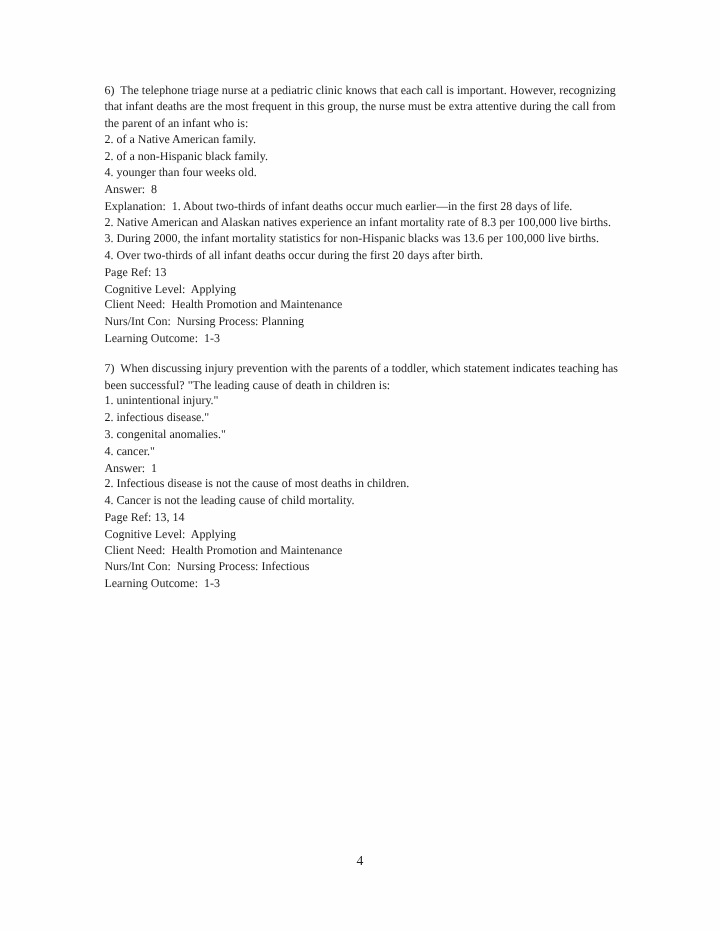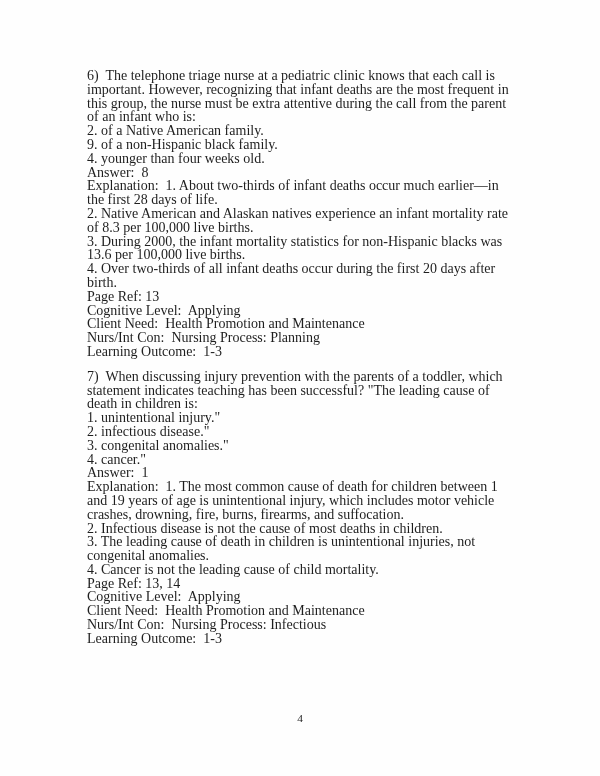--- a/index.html
+++ b/index.html
@@ -12,21 +12,21 @@
     background: #fefefe;
     font-family: "Liberation Serif", "DejaVu Serif", serif;
     color: #1e1e1e;
     overflow: hidden;
   }
   .doc-content {
     position: absolute;
     left: 87px;
     top: 69px;
     width: 432px;
-    font-size: 14px;
+    font-size: 10px;
     line-height: 13.8px;
   }
   .question-block + .question-block {
     margin-top: 11px;
   }
   .line {
     white-space: pre-wrap; 
   }
   .page-number {
     position: absolute;
@@ -39,44 +39,42 @@
   }
 </style>
 </head>
 <body>
 
 <div class="doc-content">
 
   <section class="question-block">
     <p class="line">6)  The telephone triage nurse at a pediatric clinic knows that each call is important. However, recognizing that infant deaths are the most frequent in this group, the nurse must be extra attentive during the call from the parent of an infant who is:</p>
     <p class="line">2. of a Native American family.</p>
-    <p class="line">9. of a non-Hispanic black family.</p>
+    <p class="line">2. of a non-Hispanic black family.</p>
     <p class="line">4. younger than four weeks old.</p>
     <p class="line">Answer:  8</p>
     <p class="line">Explanation:  1. About two-thirds of infant deaths occur much earlier—in the first 28 days of life.</p>
     <p class="line">2. Native American and Alaskan natives experience an infant mortality rate of 8.3 per 100,000 live births.</p>
     <p class="line">3. During 2000, the infant mortality statistics for non-Hispanic blacks was 13.6 per 100,000 live births.</p>
     <p class="line">4. Over two-thirds of all infant deaths occur during the first 20 days after birth.</p>
     <p class="line">Page Ref: 13</p>
     <p class="line">Cognitive Level:  Applying</p>
     <p class="line">Client Need:  Health Promotion and Maintenance</p>
     <p class="line">Nurs/Int Con:  Nursing Process: Planning</p>
     <p class="line">Learning Outcome:  1-3</p>
   </section>
 
   <section class="question-block">
     <p class="line">7)  When discussing injury prevention with the parents of a toddler, which statement indicates teaching has been successful? "The leading cause of death in children is:</p>
     <p class="line">1. unintentional injury."</p>
     <p class="line">2. infectious disease."</p>
     <p class="line">3. congenital anomalies."</p>
     <p class="line">4. cancer."</p>
     <p class="line">Answer:  1</p>
-    <p class="line">Explanation:  1. The most common cause of death for children between 1 and 19 years of age is unintentional injury, which includes motor vehicle crashes, drowning, fire, burns, firearms, and suffocation.</p>
     <p class="line">2. Infectious disease is not the cause of most deaths in children.</p>
-    <p class="line">3. The leading cause of death in children is unintentional injuries, not congenital anomalies.</p>
     <p class="line">4. Cancer is not the leading cause of child mortality.</p>
     <p class="line">Page Ref: 13, 14</p>
     <p class="line">Cognitive Level:  Applying</p>
     <p class="line">Client Need:  Health Promotion and Maintenance</p>
     <p class="line">Nurs/Int Con:  Nursing Process: Infectious</p>
     <p class="line">Learning Outcome:  1-3</p>
   </section>
 
 </div>
 

